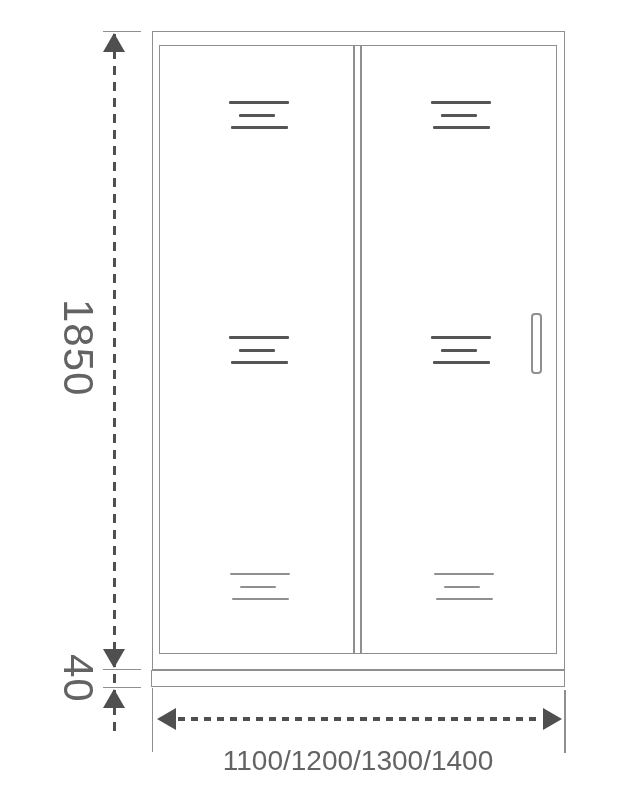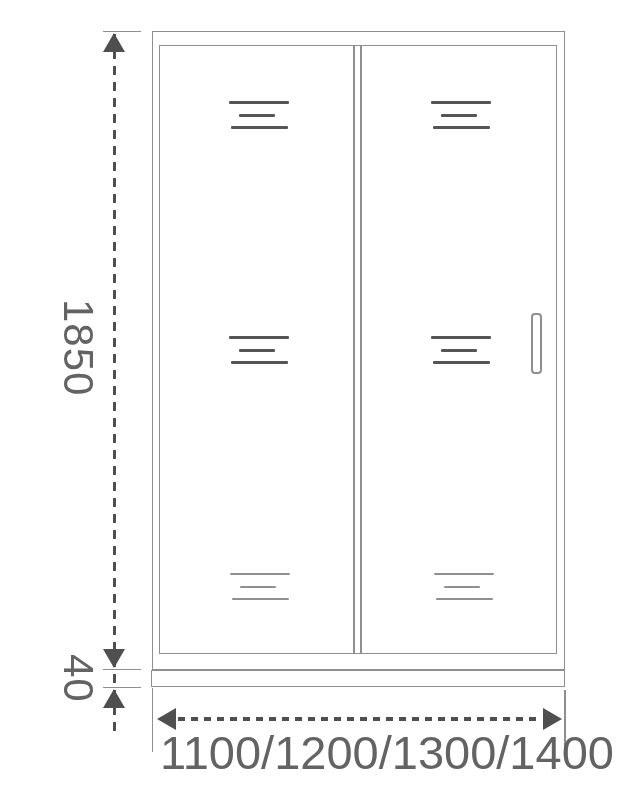--- a/index.html
+++ b/index.html
@@ -30,22 +30,22 @@
   .arrow.down{border-left:11px solid transparent;border-right:11px solid transparent;border-top:19px solid var(--c-dark,#4f4f4f);}
   .arrow.left{border-top:11px solid transparent;border-bottom:11px solid transparent;border-right:19px solid var(--c-dark,#4f4f4f);}
   .arrow.right{border-top:11px solid transparent;border-bottom:11px solid transparent;border-left:19px solid var(--c-dark,#4f4f4f);}
   
   .dim-label{color:var(--c-text,#636363);}
   .label-v{
     position:absolute;writing-mode:vertical-rl;text-align:center;
     font-size:42px;line-height:48px;letter-spacing:1px;
   }
   .label-h{
-    position:absolute;font-size:47px;line-height:40px;letter-spacing:0px;
-    text-align:center;white-space:nowrap;
+    position:absolute;font-size:28px;line-height:40px;letter-spacing:0px;
+    text-align:center;white-space:nowrap;margin-top:8px;
   }
 </style>
 </head>
 <body>
 
 <div id="canvas" style="--c-bg: #ffffff; --c-line: #8f8f8f; --c-dark: #4f4f4f; --c-mark: #555555; --c-text: #636363;">
 
   <div class="rect" style="left:152px;top:31px;width:413px;height:639px;"></div>
   <div class="rect" style="left:159px;top:45px;width:398px;height:609px;"></div>
 

